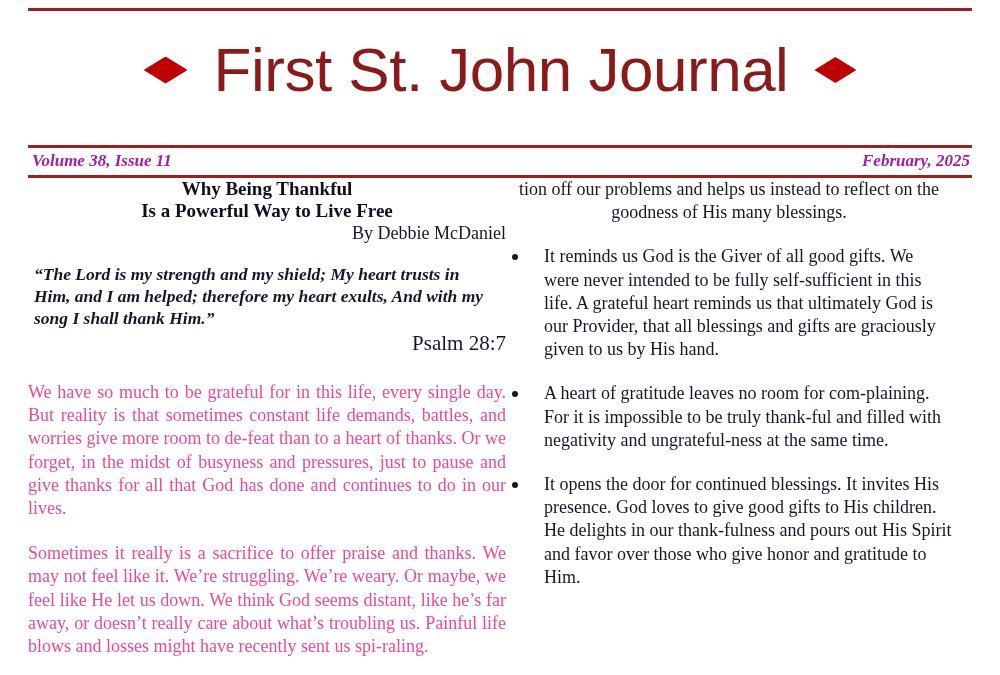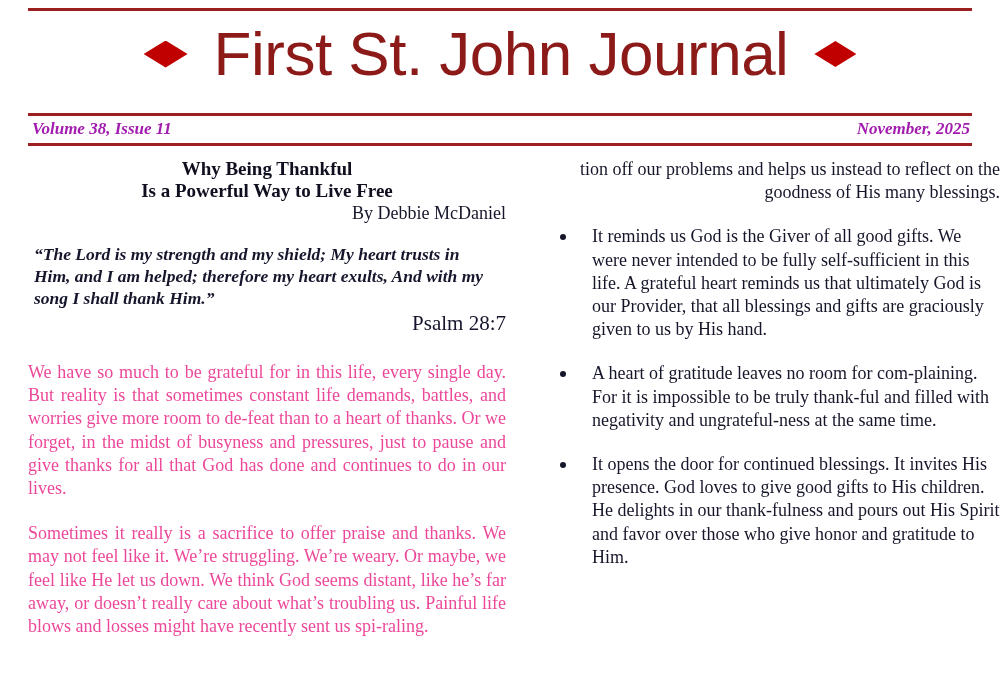--- a/index.html
+++ b/index.html
@@ -30,21 +30,21 @@
     margin: 0 28px 0 28px;
   }
   .rule-top { margin-top: 8px; }
 
   .masthead {
     display: flex;
     align-items: center;
     justify-content: center;
     gap: 26px;
     height: 86px;
-    padding: 0 30px;
+    padding: 16px 30px;
   }
 
   .diamond {
     width: 44px;
     height: 27px;
     background: #c00000;
     flex: 0 0 auto;
     clip-path: polygon(50% 0%, 100% 50%, 50% 100%, 0% 50%);
   }
   .diamond.right { width: 42px; height: 26px; }
@@ -72,22 +72,21 @@
     font-style: italic;
     font-weight: bold;
     font-size: 17px;
     color: #a21caf;
   }
   .rule-vol-bottom { margin-top: 0; }
 
   
   .columns {
     display: flex;
-    margin: 12px 28px 0 28px;
-    gap: 48px;
+    margin: 0 28px 0 28px;
     align-items: flex-start;
   }
   .col {
     width: 478px;
     flex: 0 0 auto;
   }
   .col-left { width: 478px; }
   .col-right { width: 446px; }
 
   .headline {
@@ -134,21 +133,21 @@
     margin: 22px 0 0 0;
     color: #ec4899;
     hyphens: manual;
   }
   .body-par.first { margin-top: 26px; }
 
   
   .cont-par {
     font-size: 18px;
     line-height: 23.2px;
-    text-align: right;
+    text-align: center;
     margin: 0;
     color: #16162a;
   }
 
   ul.bullets {
     list-style: none;
     margin: 0;
     padding: 0;
   }
   ul.bullets li {
@@ -179,21 +178,21 @@
   <div class="masthead">
     <span class="diamond left"></span>
     <span class="masthead-title">First St. John Journal</span>
     <span class="diamond right"></span>
   </div>
 
   <div class="rule rule-mid-top"></div>
 
   <div class="volume-bar">
     <span>Volume 38, Issue 11</span>
-    <span>November, 2025</span>
+    <span>February, 2025</span>
   </div>
 
   <div class="rule rule-vol-bottom"></div>
 
   <div class="columns">
 
     <div class="col col-left">
       <h1 class="headline">
         <span>Why Being Thankful</span><br>
         <span>Is a Powerful Way to Live Free</span>

